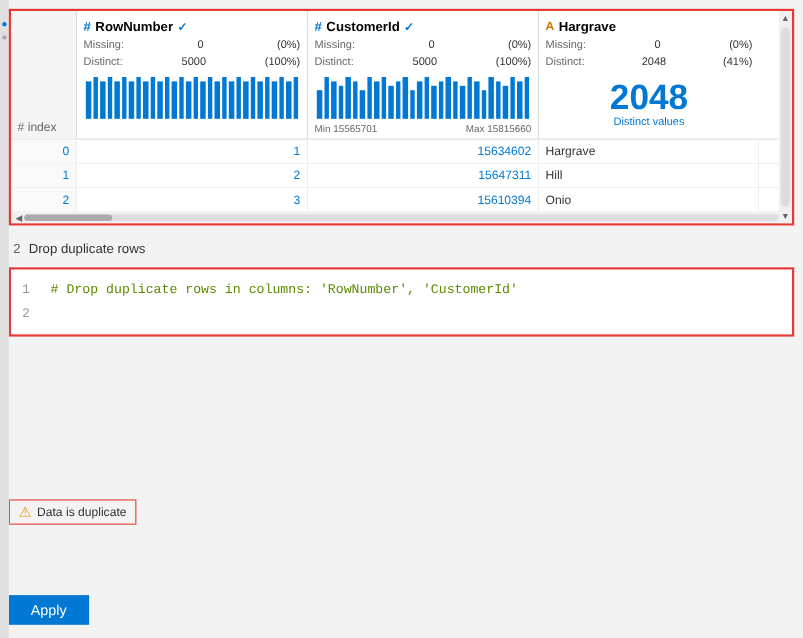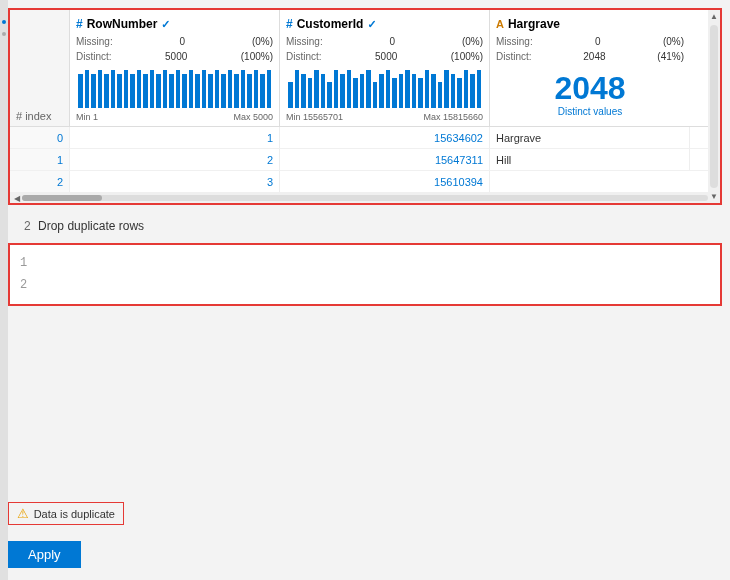--- a/index.html
+++ b/index.html
@@ -187,21 +187,21 @@
       flex: 1;
       width: 8px;
       background: #ddd;
       border-radius: 4px;
       margin: 2px 0;
       position: relative;
     }
 
     
     .step-section {
-      padding: 6px 24px;
+      padding: 6px 12px;
       font-size: 12px;
       color: #333;
     }
 
     .step-number {
       color: #666;
       margin-right: 4px;
     }
 
     
@@ -262,20 +262,21 @@
     }
 
     .btn-apply {
       background: #0078d4;
       color: #fff;
       border: none;
       padding: 6px 20px;
       font-size: 13px;
       cursor: pointer;
       font-weight: 500;
+      margin-top: 48px;
     }
 
     .btn-discard {
       background: #fff;
       color: #333;
       border: 1px solid #999;
       padding: 6px 16px;
       font-size: 13px;
       cursor: pointer;
     }
@@ -409,24 +410,20 @@
                 <div class="bar" style="height: 38px;"></div>
                 <div class="bar" style="height: 34.1111px;"></div>
                 <div class="bar" style="height: 38px;"></div>
                 <div class="bar" style="height: 34.1111px;"></div>
                 <div class="bar" style="height: 38px;"></div>
                 <div class="bar" style="height: 34.1111px;"></div>
                 <div class="bar" style="height: 38px;"></div>
                 <div class="bar" style="height: 34.1111px;"></div>
                 <div class="bar" style="height: 38px;"></div>
               </div>
-            <div class="min-max-row">
-              <span>Min 1</span>
-              <span>Max 5000</span>
-            </div>
           </div>
         </div>
 
         <div class="col-customerid">
           <div class="col-header">
             <div class="col-header-title">
               <span class="col-hash">#</span>
               <span>CustomerId</span>
               <span class="col-check">✓</span>
             </div>
@@ -521,40 +518,42 @@
         <div class="grid-row">
           <div class="grid-cell cell-index">1</div>
           <div class="grid-cell cell-rownumber">2</div>
           <div class="grid-cell cell-customerid">15647311</div>
           <div class="grid-cell cell-surname">Hill</div>
         </div>
         <div class="grid-row">
           <div class="grid-cell cell-index">2</div>
           <div class="grid-cell cell-rownumber">3</div>
           <div class="grid-cell cell-customerid">15610394</div>
+          <div class="grid-cell cell-surname">Onio</div>
         </div>
       </div>
 
       <div class="scrollbar-row">
         <span class="scroll-arrow">◀</span>
         <div class="scrollbar-track">
           <div class="scrollbar-thumb"></div>
         </div>
         <span class="scroll-arrow">▶</span>
       </div>
     </div>
 
     <div class="step-section">
       <span class="step-number">2</span>
       <span>Drop duplicate rows</span>
     </div>
 
     <div class="code-block">
       <div class="code-line">
         <span class="line-num">1</span>
+        <span class="code-text code-comment"># Drop duplicate rows in columns: 'RowNumber', 'CustomerId'</span>
       </div>
       <div class="code-line">
         <span class="line-num">2</span>
       </div>
     </div>
 
     <div style="flex:1"></div>
 
     <div class="status-section">
       <div class="status-badge">

